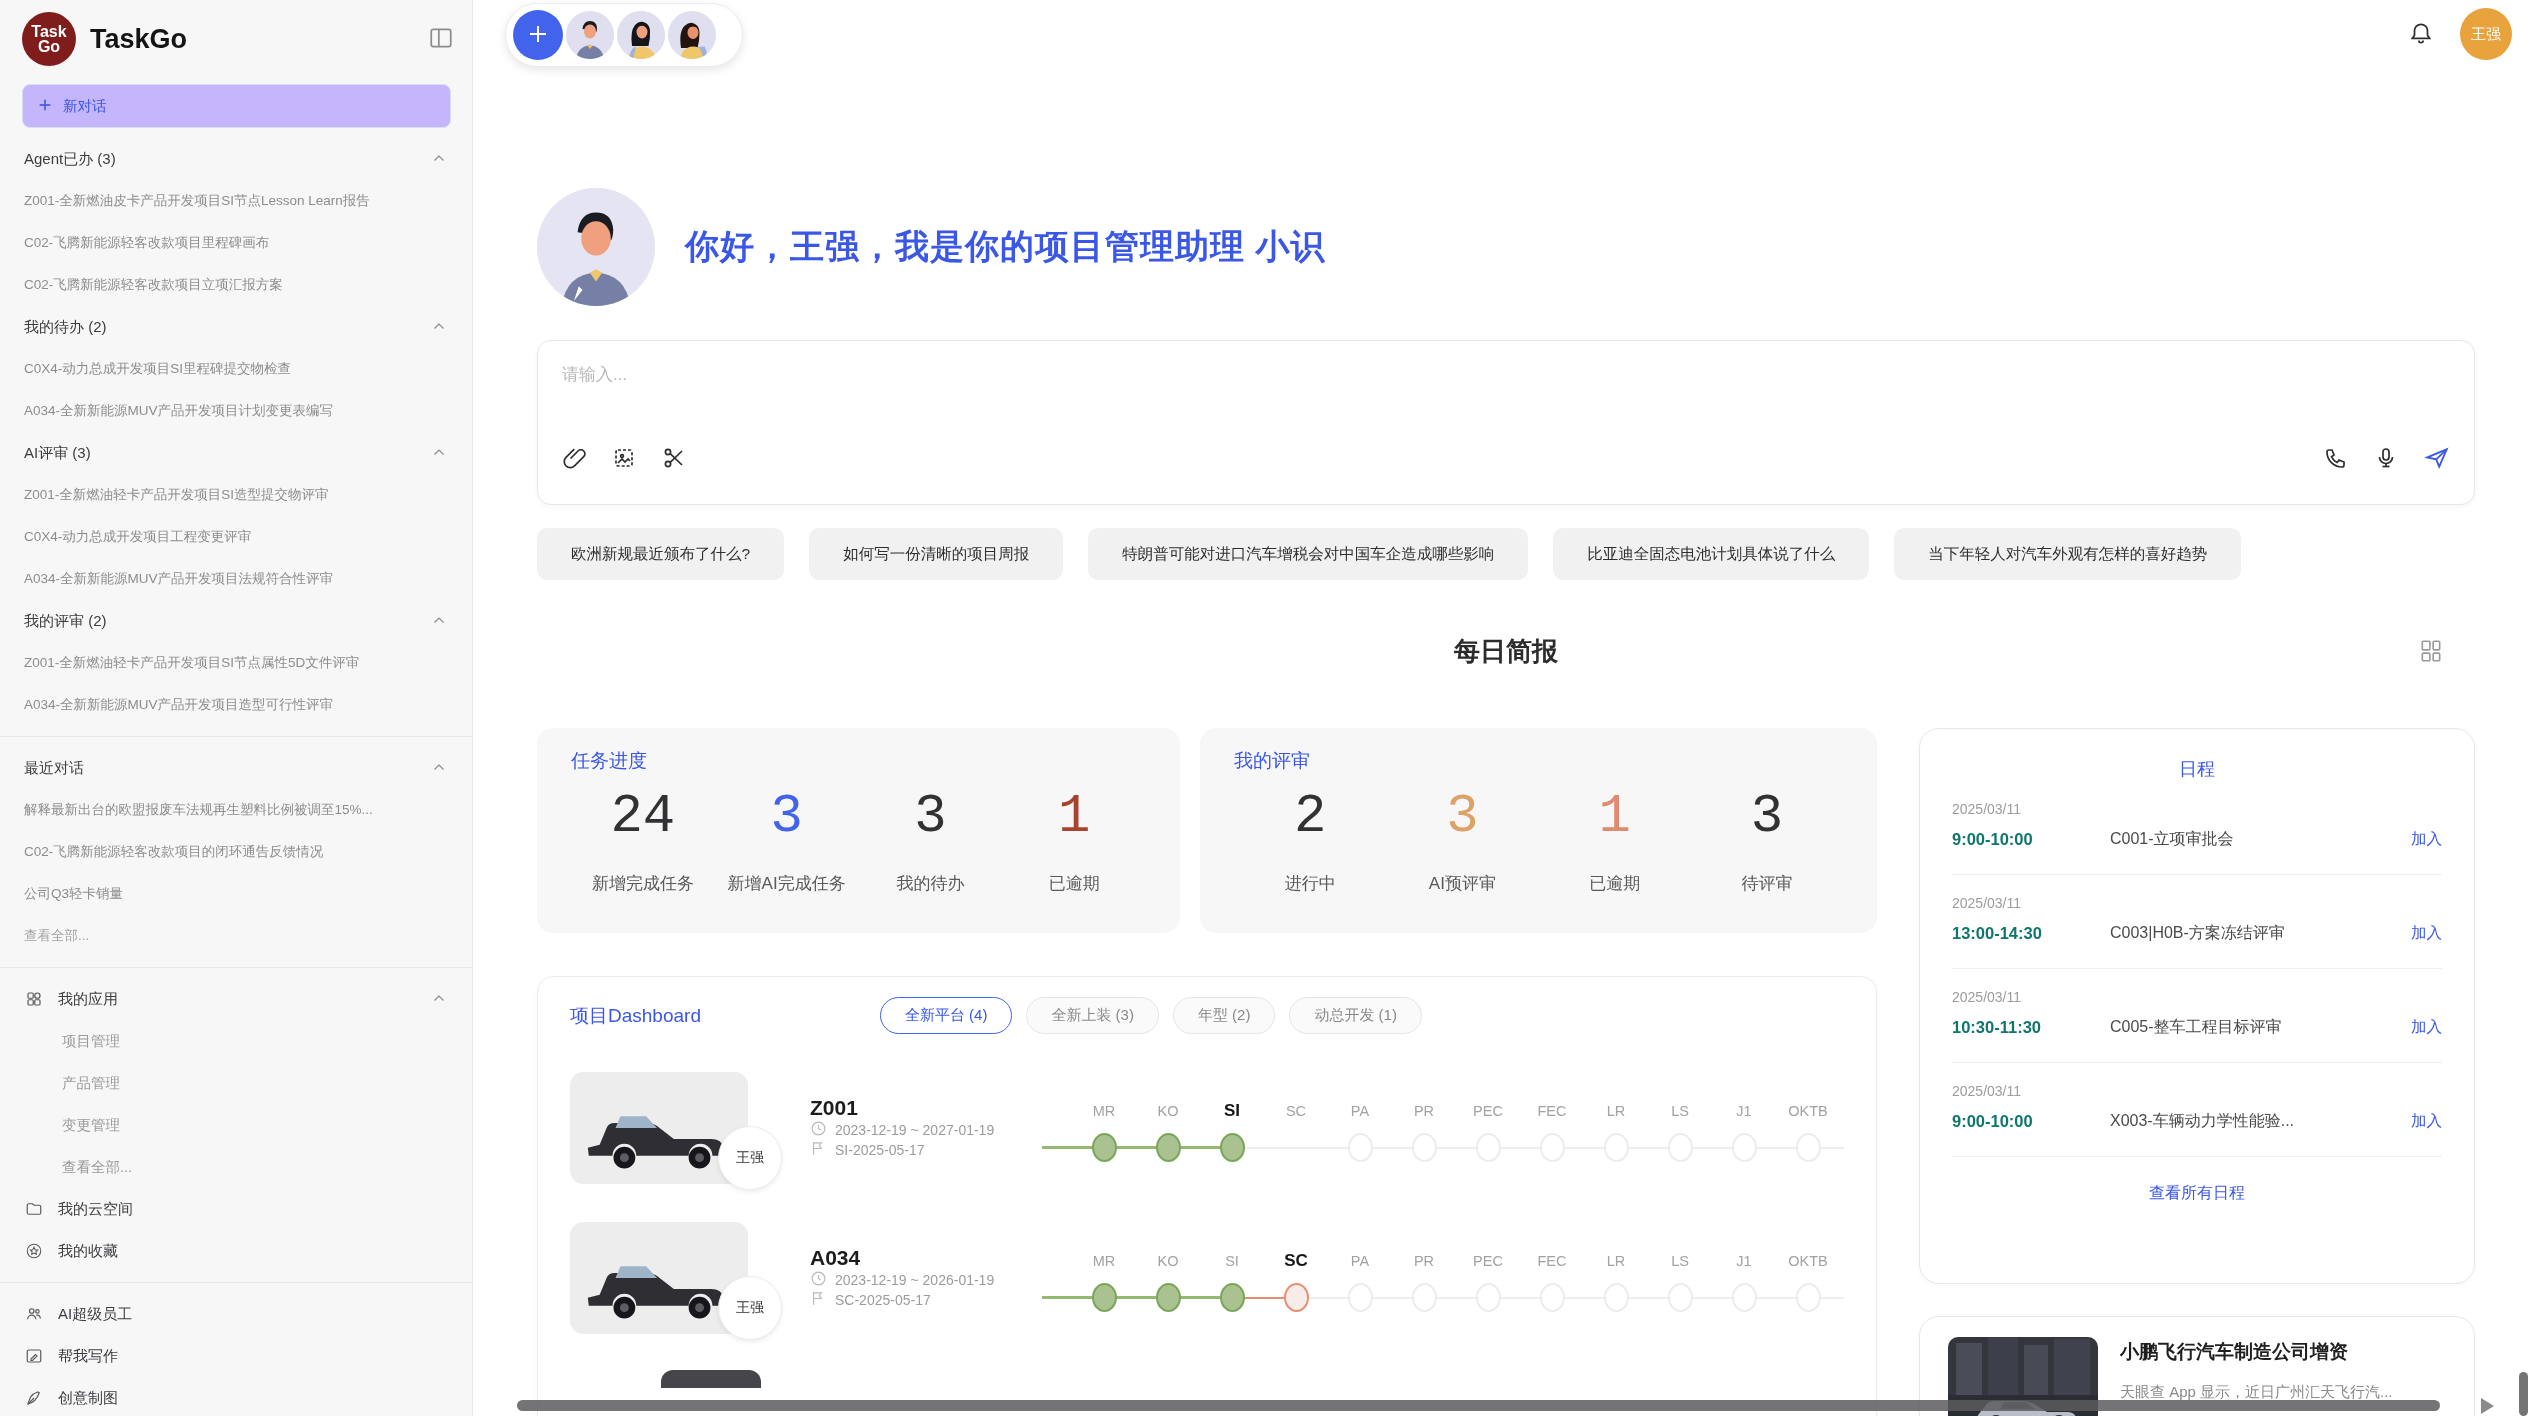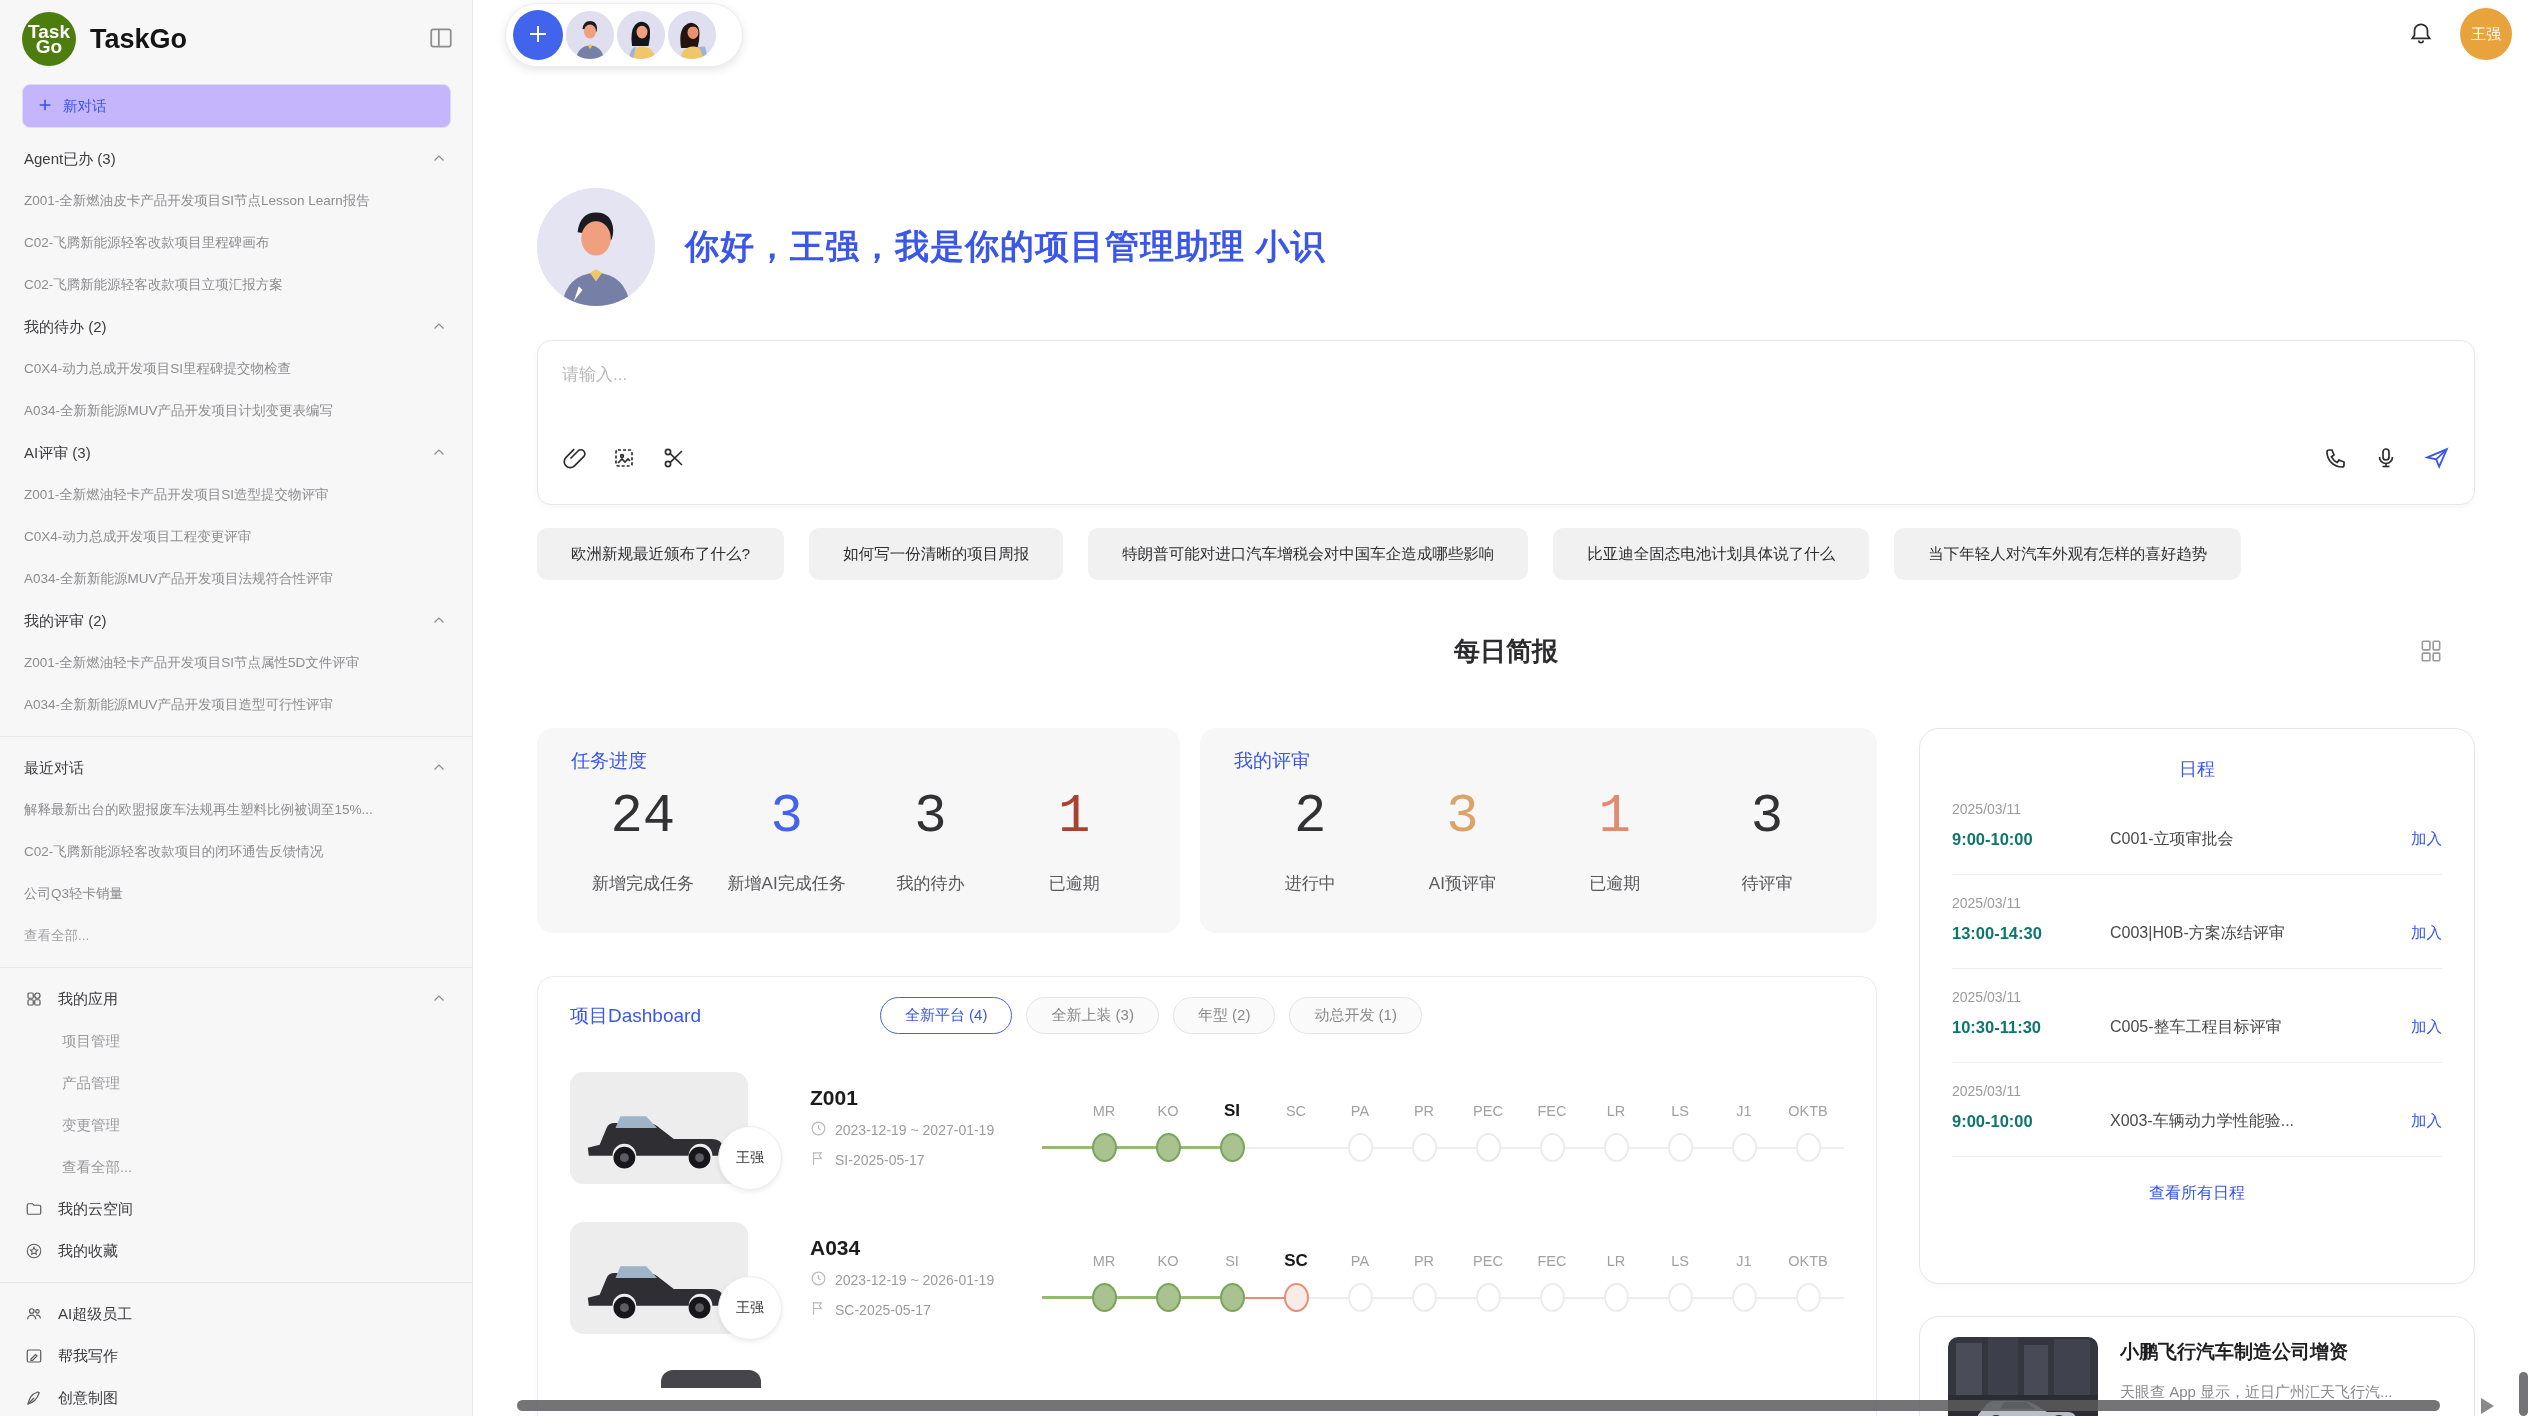--- a/index.html
+++ b/index.html
@@ -3,23 +3,23 @@
 <meta charset="utf-8">
 <style>
   * { margin:0; padding:0; box-sizing:border-box; }
   html,body { width:2532px; height:1416px; overflow:hidden; background:#fff;
     font-family:"Liberation Sans","DejaVu Sans",sans-serif; color:#333; }
 
   
   .sidebar { position:fixed; left:0; top:0; bottom:0; width:473px;
     background:#f7f7f8; border-right:1px solid #e9e9ea; overflow:hidden; }
   .sb-header { display:flex; align-items:center; padding:12px 18px 8px 22px; }
-  .logo { width:54px; height:54px; border-radius:50%; background:#4d7c0f; color:#fff;
+  .logo { width:54px; height:54px; border-radius:50%; background:#7f1d1d; color:#fff;
     display:flex; flex-direction:column; align-items:center; justify-content:center;
-    font-size:19px; font-weight:bold; line-height:15px; flex:0 0 auto; }
+    font-size:16px; font-weight:bold; line-height:15px; flex:0 0 auto; }
   .app-title { font-size:27px; font-weight:bold; color:#141414; margin-left:14px; flex:1; }
   .icon-btn { background:none; border:none; cursor:pointer; color:#8c8c8c; display:flex; }
   .new-chat { margin:10px 22px 4px; height:44px; width:429px; border-radius:8px;
     background:#c4b5fd; border:1px solid #d9def4; color:#3a57e8; font-size:14.5px;
     display:flex; align-items:center; padding:0 14px; cursor:pointer; gap:10px;
     font-family:inherit; }
   .sb-scroll { padding:6px 0 0; }
   .sb-sec-head { display:flex; align-items:center; padding:0 24px; height:42px;
     font-size:15px; color:#3d3d40; }
   .sb-sec-head .chev { margin-left:auto; color:#8c8c8c; display:flex; }
@@ -102,21 +102,21 @@
 
   .proj-row { display:flex; align-items:center; margin-top:38px; }
   .car-thumb { width:178px; height:112px; border-radius:14px; background:#ededee;
     position:relative; flex:0 0 auto; }
   .car-thumb svg { width:100%; height:100%; display:block; border-radius:14px; }
   .owner-badge { position:absolute; right:-34px; bottom:-6px; width:64px; height:64px;
     border-radius:50%; background:#fff; border:1px solid #ededee; box-shadow:0 2px 5px rgba(0,0,0,.08);
     display:flex; align-items:center; justify-content:center; font-size:14px; color:#2e2e30; }
   .proj-info { margin-left:62px; width:232px; }
   .proj-code { font-size:21px; font-weight:bold; color:#1c1c1e; }
-  .proj-line { display:flex; align-items:center; gap:8px; margin-top:10px;
+  .proj-line { display:flex; align-items:center; gap:8px; margin-top:0;
     font-size:14px; color:#9c9c9e; }
   .proj-line svg { color:#b9b9bb; }
   .ms-track { margin-left:auto; width:772px; position:relative; padding-top:2px; }
   .ms-cols { display:flex; position:relative; z-index:2; }
   .ms { width:64px; text-align:center; }
   .ms-label { display:block; height:28px; line-height:28px; font-size:14.5px; color:#a2a2a4; }
   .ms-label.current { color:#161618; font-weight:bold; font-size:17px; }
   .ms-dot { width:25px; height:29px; border-radius:50%; margin:8px auto 0;
     background:#fff; border:2px solid #ececec; position:relative; z-index:2; }
   .ms-dot.done { background:#a9c28f; border-color:#79a65a; }

